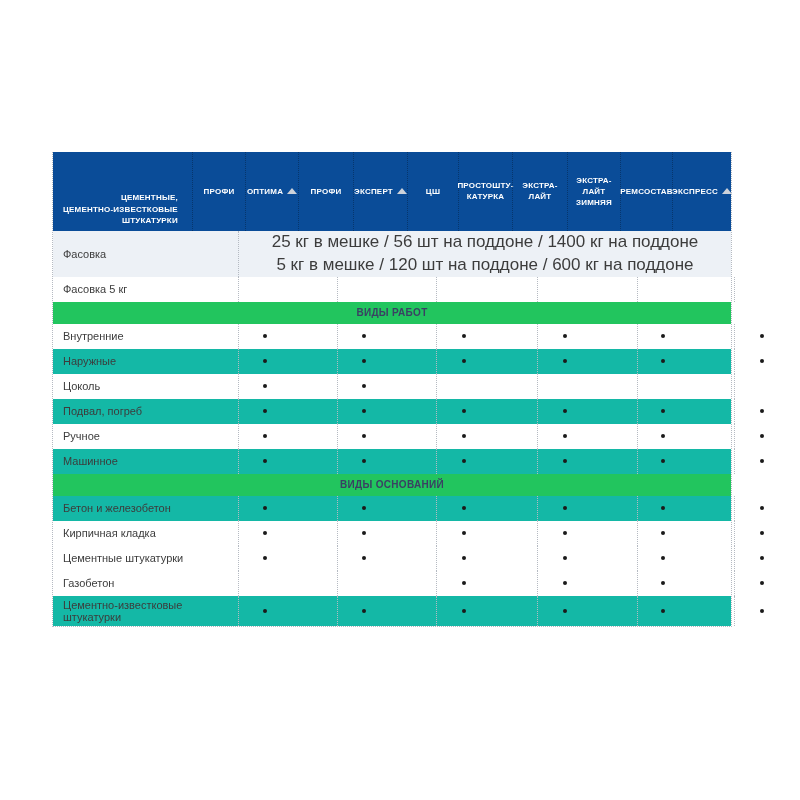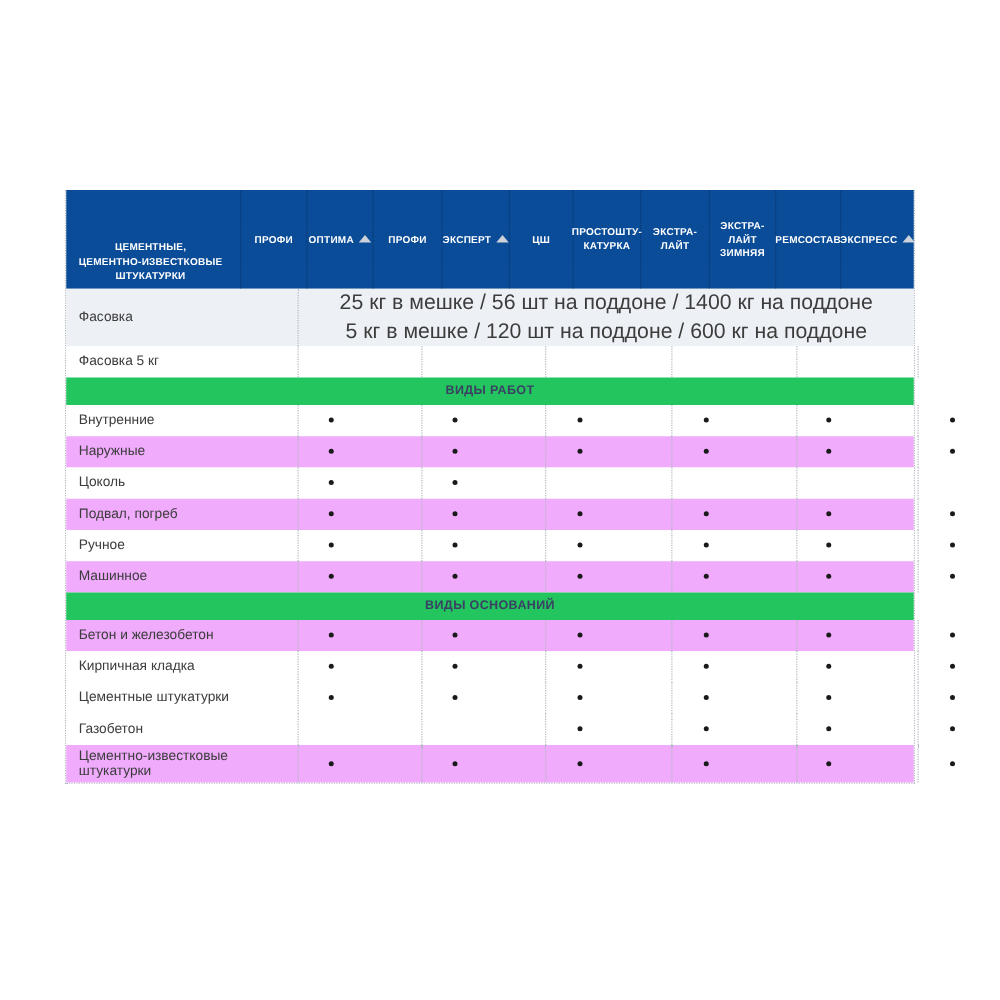--- a/index.html
+++ b/index.html
@@ -28,41 +28,41 @@
   .thead {
     background: #0A4C98;
     min-height: 55px;
     color: #ffffff;
   }
   .corner {
     display: flex; align-items: center;
     padding: 4px 6px 4px 10px;
     font-size: 8px; font-weight: bold;
     line-height: 1.45; letter-spacing: .2px;
-    white-space: pre-line; text-align: center; margin-top: 36px;
+    white-space: pre-line; text-align: right; margin-top: 36px;
   }
   .hcell {
     display: flex; align-items: center; justify-content: center;
     text-align: center;
     font-size: 8px; font-weight: bold;
     line-height: 1.4; letter-spacing: .2px;
     padding: 3px 1px;
     border-left: 1px dotted rgba(0,0,0,.28);
     white-space: pre-line;
   }
   .tri {
     width: 0; height: 0; margin-left: 4px; flex: 0 0 auto;
     border-left: 5px solid transparent;
     border-right: 5px solid transparent;
     border-bottom: 6px solid #CDD2DA;
   }
 
   
   .row { min-height: 25px; background: #ffffff; gap: 46px; }
-  .row.shade { background: #f0abfc; }
+  .row.shade { background: #14b8a6; }
   .row .label {
     display: flex; align-items: center;
     padding: 3px 4px 3px 10px;
     font-size: 11px; color: #3C3C3C; line-height: 1.1;
   }
   .cell {
     display: flex; align-items: center; justify-content: center;
     border-left: 1px dotted #b5bac2;
   }
   .dot { width: 4px; height: 4px; border-radius: 50%; background: #1A1A1A; }

